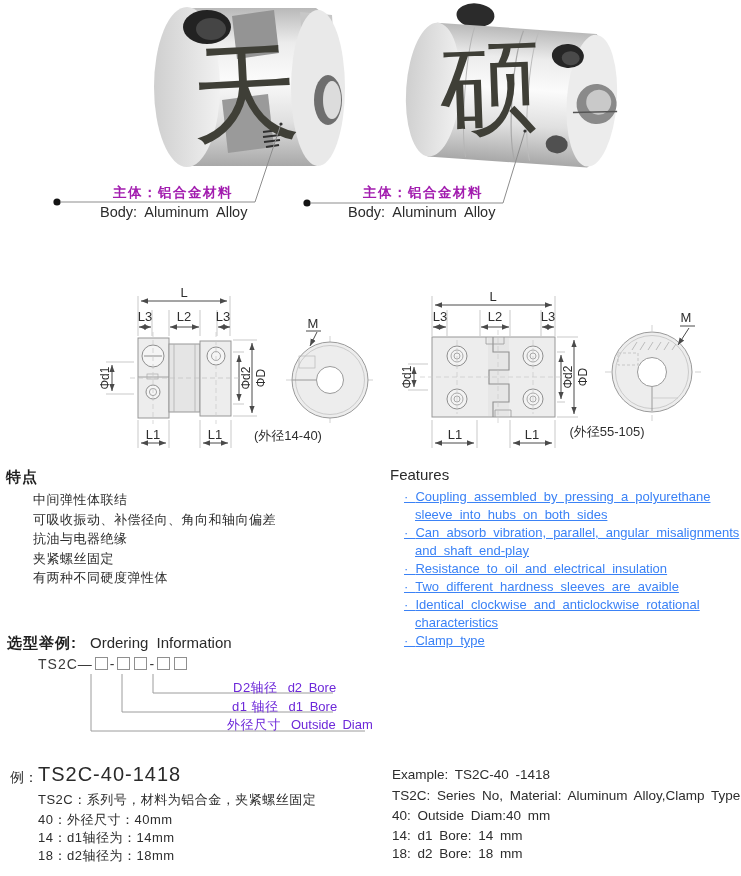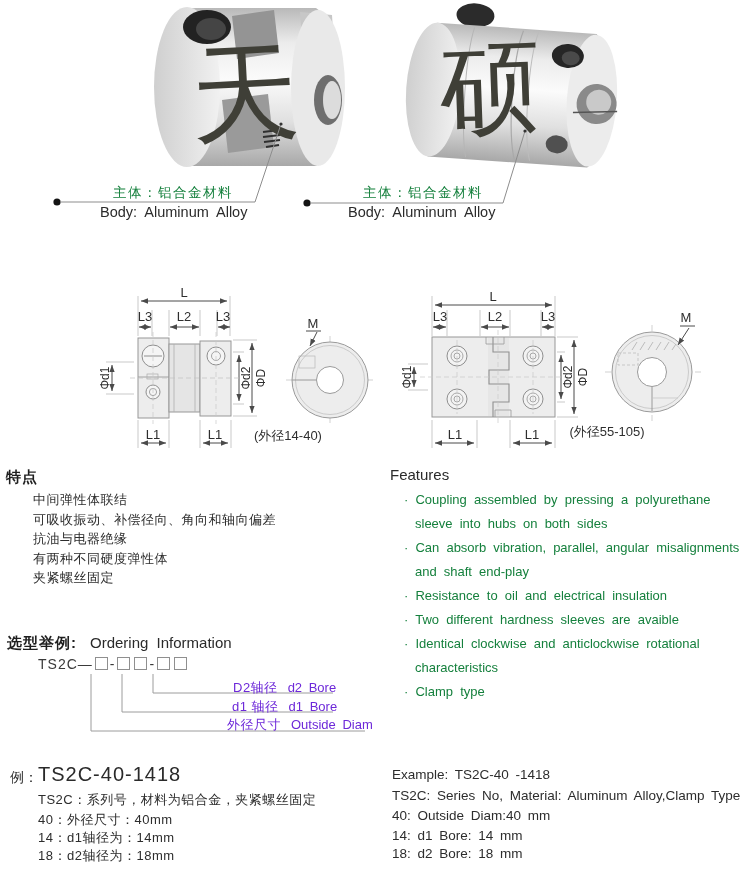--- a/index.html
+++ b/index.html
@@ -1,25 +1,25 @@
 <!DOCTYPE html>
 <html><head>
 <meta charset="utf-8">
 <style>
   html,body{margin:0;padding:0;background:#fff;}
   .page{position:relative;width:741px;height:876px;background:#ffffff;overflow:hidden;
         font-family:"Liberation Sans","DejaVu Sans",sans-serif;color:#2e2e2e;}
   .abs{position:absolute;}
   svg{font-family:"Liberation Sans","DejaVu Sans",sans-serif;}
-  .zh-photo-label{font-size:13.5px;letter-spacing:1.5px;color:#15803d;white-space:nowrap;}
+  .zh-photo-label{font-size:13.5px;letter-spacing:1.5px;color:#a21caf;white-space:nowrap;font-weight:bold;}
   .en-photo-label{font-size:14.5px;word-spacing:4px;color:#2b2b2b;white-space:nowrap;}
   .sec-title{font-size:15px;font-weight:bold;color:#1f1f1f;letter-spacing:1px;}
   .sec-title-en{font-size:15px;font-weight:500;color:#2a2a2a;word-spacing:4px;}
   .zh-feat{font-size:13px;line-height:19.5px;letter-spacing:0.5px;color:#2d2d2d;}
-  .en-feat{font-size:13px;line-height:24px;word-spacing:3.5px;color:#15803d;width:336px;}
+  .en-feat{font-size:13px;line-height:18px;word-spacing:3.5px;color:#3b82f6;width:336px;text-decoration:underline;}
   .en-feat .fi{padding-left:11px;text-indent:-11px;}
   .en-feat .fi::before{content:"· ";}
   .code-row{font-size:14px;color:#3a3a3a;letter-spacing:1px;white-space:nowrap;text-align:center;}
   .obox{display:inline-block;width:11px;height:11px;border:1.3px solid #8f8f8f;margin:0 2px;vertical-align:-1px;background:#fff;}
   .ord-row{font-size:13px;color:#6d28d9;white-space:nowrap;}
   .ord-row .zh{letter-spacing:0.5px;margin-right:10px;}
   .ord-row .en{word-spacing:3px;}
   .ex-line-zh{font-size:13px;letter-spacing:0.5px;color:#2d2d2d;white-space:nowrap;}
   .ex-line-en{font-size:13.5px;word-spacing:3px;color:#2d2d2d;white-space:nowrap;}
   .ex-code{font-size:20px;letter-spacing:1px;color:#2a2a2a;white-space:nowrap;}
@@ -272,22 +272,22 @@
       <text x="686" y="322" text-anchor="middle">M</text>
       <text x="607" y="436" text-anchor="middle" font-size="13">(外径55-105)</text>
     </g>
   </svg>
 
   <div class="abs sec-title" style="left:6px;top:468px;">特点</div>
   <div class="abs zh-feat" style="left:33px;top:490px;">
     <div>中间弹性体联结</div>
     <div>可吸收振动、补偿径向、角向和轴向偏差</div>
     <div>抗油与电器绝缘</div>
+    <div>夹紧螺丝固定</div>
     <div>有两种不同硬度弹性体</div>
-    <div>夹紧螺丝固定</div>
   </div>
 
   <div class="abs sec-title-en" style="left:390px;top:466px;">Features</div>
   <div class="abs en-feat" style="left:404px;top:488px;">
     <div class="fi">Coupling assembled by pressing a polyurethane sleeve into hubs on both sides</div>
     <div class="fi">Can absorb vibration, parallel, angular misalignments and shaft end-play</div>
     <div class="fi">Resistance to oil and electrical insulation</div>
     <div class="fi">Two different hardness sleeves are avaible</div>
     <div class="fi">Identical clockwise and anticlockwise rotational characteristics</div>
     <div class="fi">Clamp type</div>

